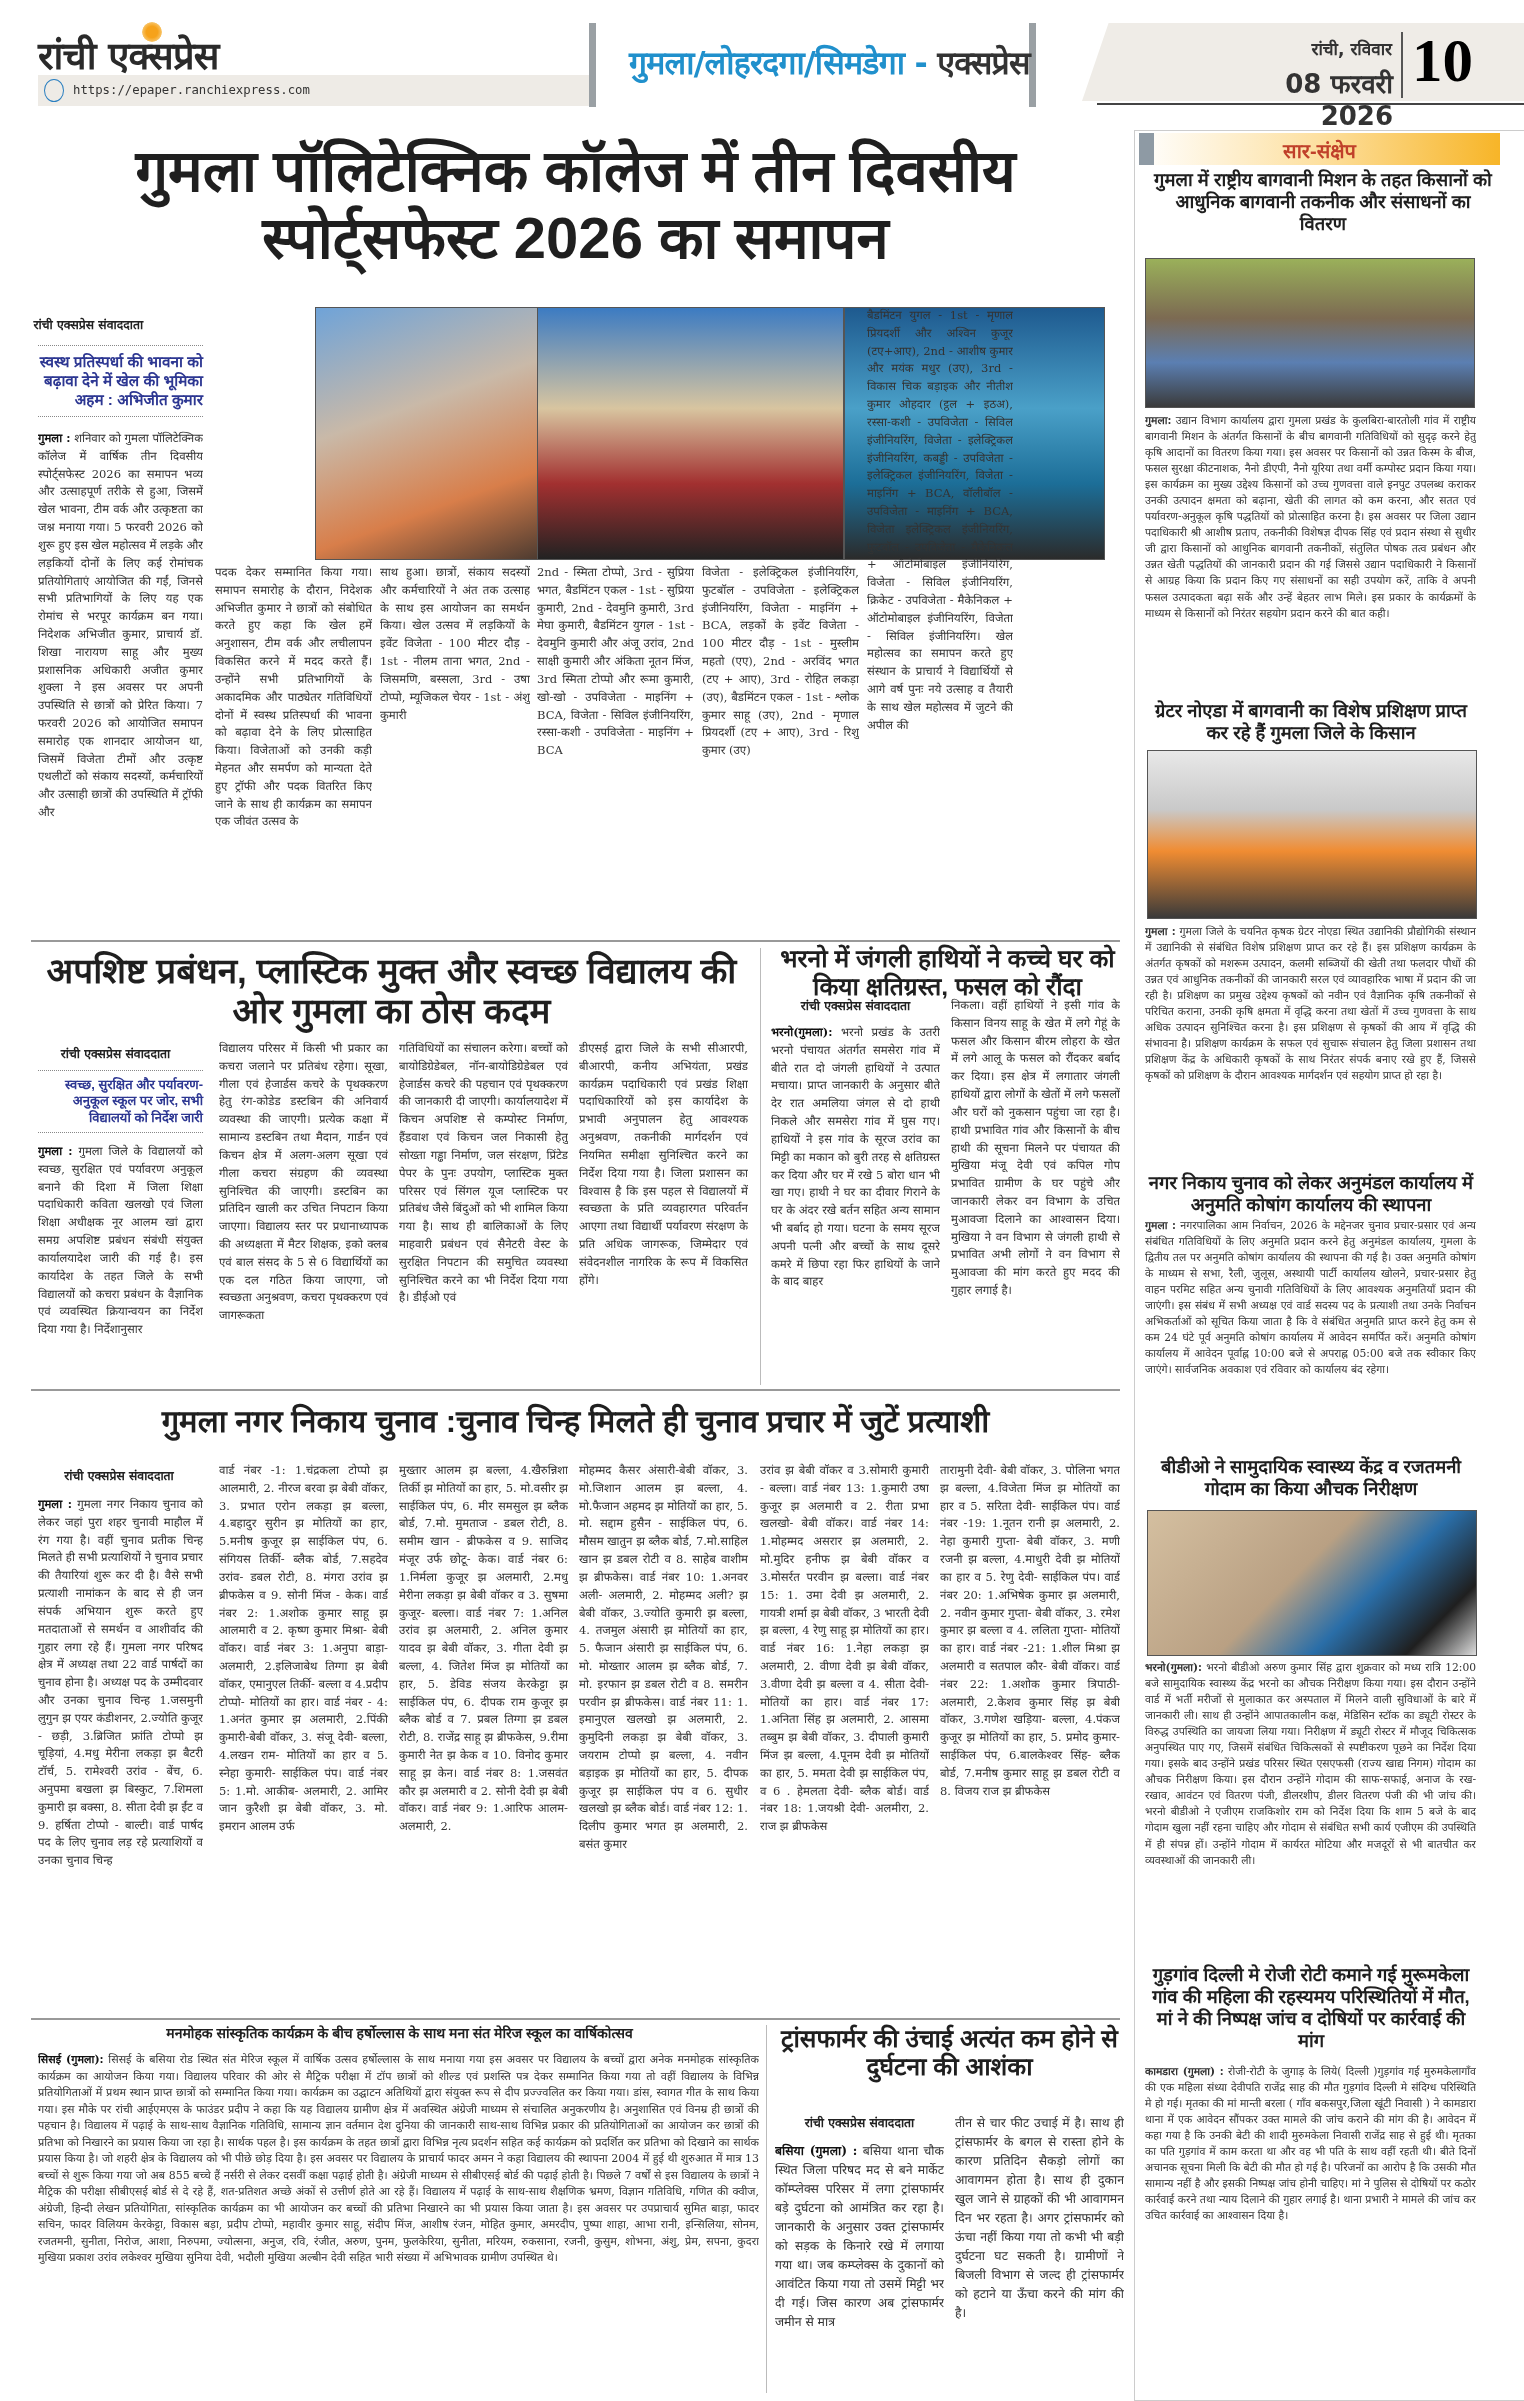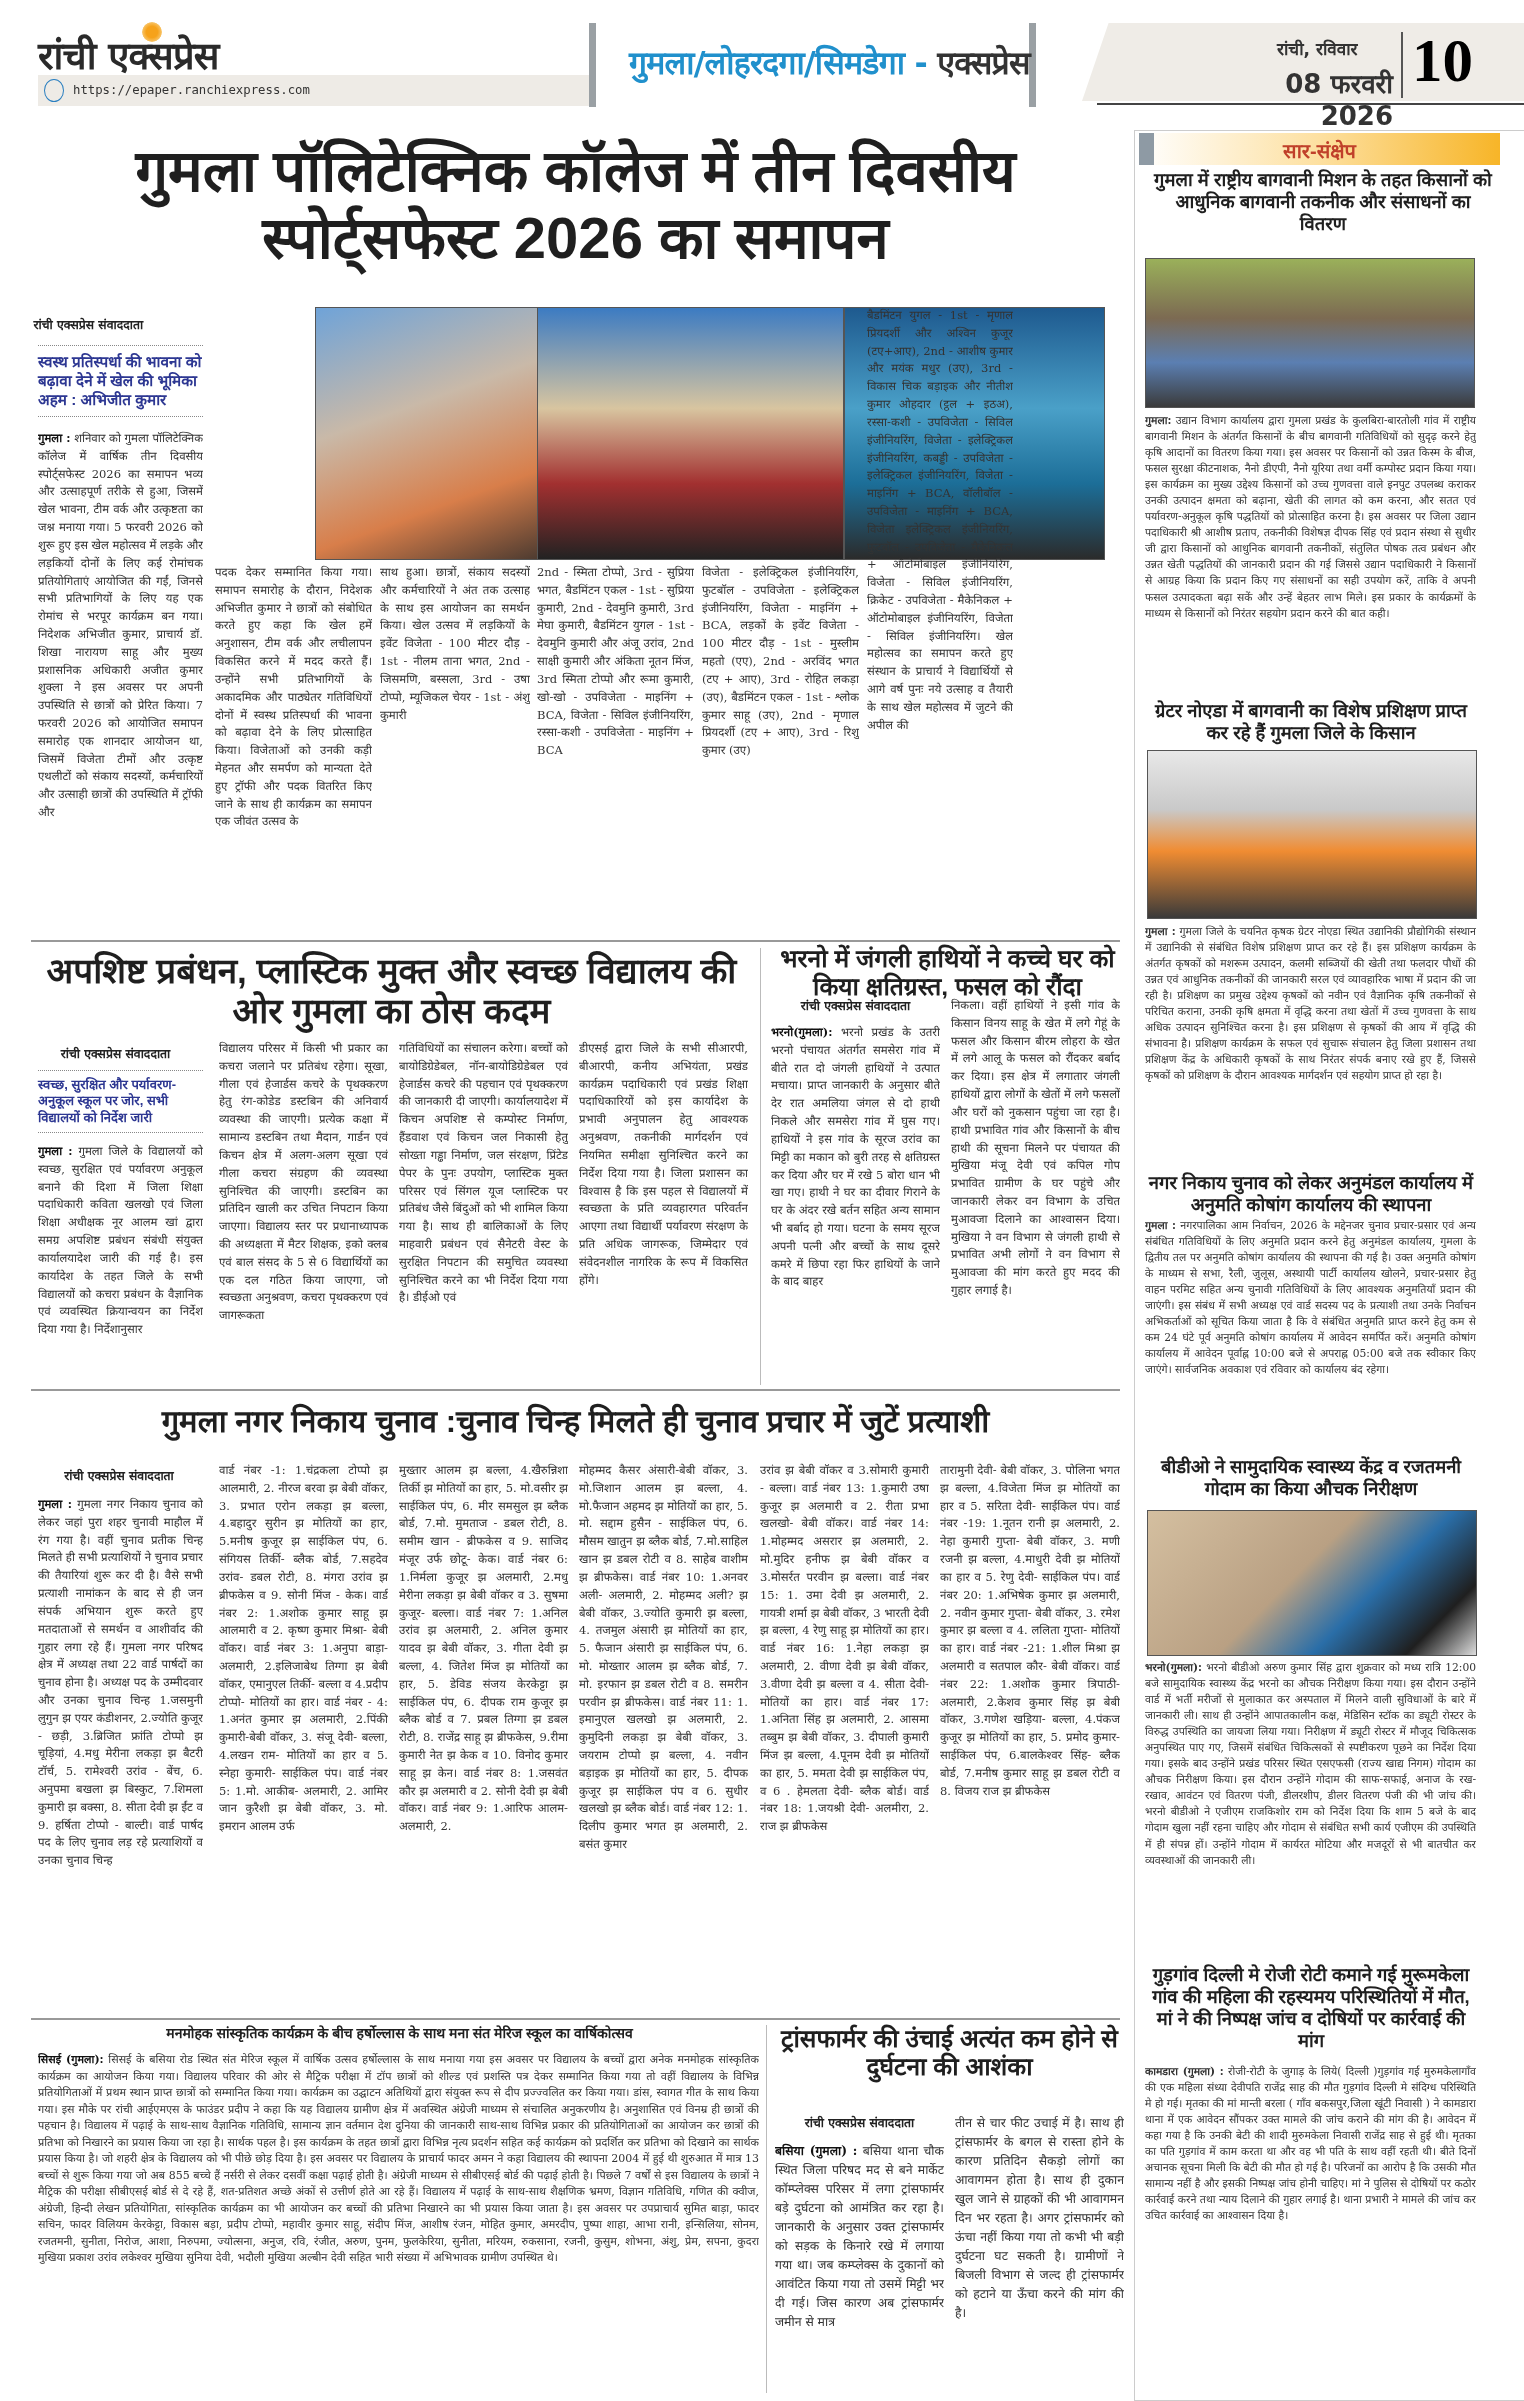--- a/index.html
+++ b/index.html
@@ -1,17 +1,17 @@
 <!DOCTYPE html>
 <html style="font-size:12.3px"><head>
 <meta charset="utf-8">
 <style>
   * { box-sizing: border-box; margin: 0; padding: 0; }
   body { width: 1524px; height: 2401px; background: #fff; font-family: "DejaVu Sans", sans-serif; color: #222; position: relative; overflow: hidden; }
-  .abs { position: absolute; }
+  .abs { position: absolute; text-align: right; }
   
   .mast { left: 0; top: 0; width: 1524px; height: 107px; }
   .logo { left: 38px; top: 28px; font-family: "DejaVu Serif", serif; font-weight: bold; font-size: 38px; color: #2a2a2a; letter-spacing: -0.8px; }
   .logo-sun { left: 142px; top: 21.5px; width: 20px; height: 20px; border-radius: 50%; background: radial-gradient(circle, #f6a21a 40%, #f8c56a 70%, transparent 72%); }
   .urlbar { left: 38px; top: 75px; width: 552px; height: 31px; background: #eeebe6; }
   .url-icon { left: 44px; top: 79px; width: 20px; height: 23px; border: 1.5px solid #2a7fc0; border-radius: 50%; }
   .url-text { left: 73px; top: 83px; font-family: "DejaVu Sans Mono", monospace; font-size: 12.3px; color: #333; }
   .section-box { left: 589px; top: 23px; width: 447px; height: 84px; border-left: 7.7px solid #9aa0a4; border-right: 7.7px solid #9aa0a4; background: #fff; }
   .section-title { left: 629px; top: 40px; font-size: 32px; font-weight: bold; color: #2090cc; font-family: "DejaVu Sans", sans-serif; letter-spacing: -0.8px; }
   .section-title .dark { color: #333; }

